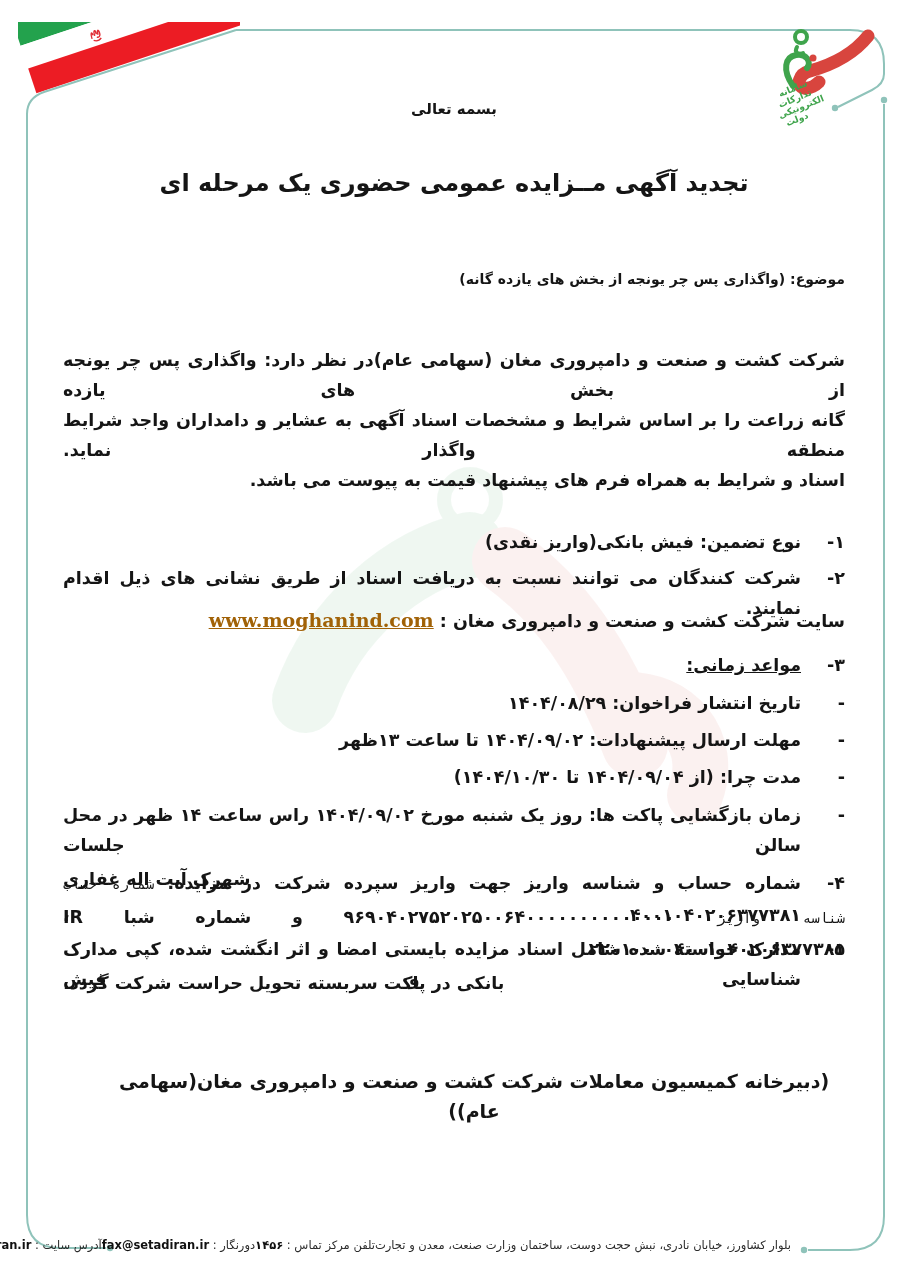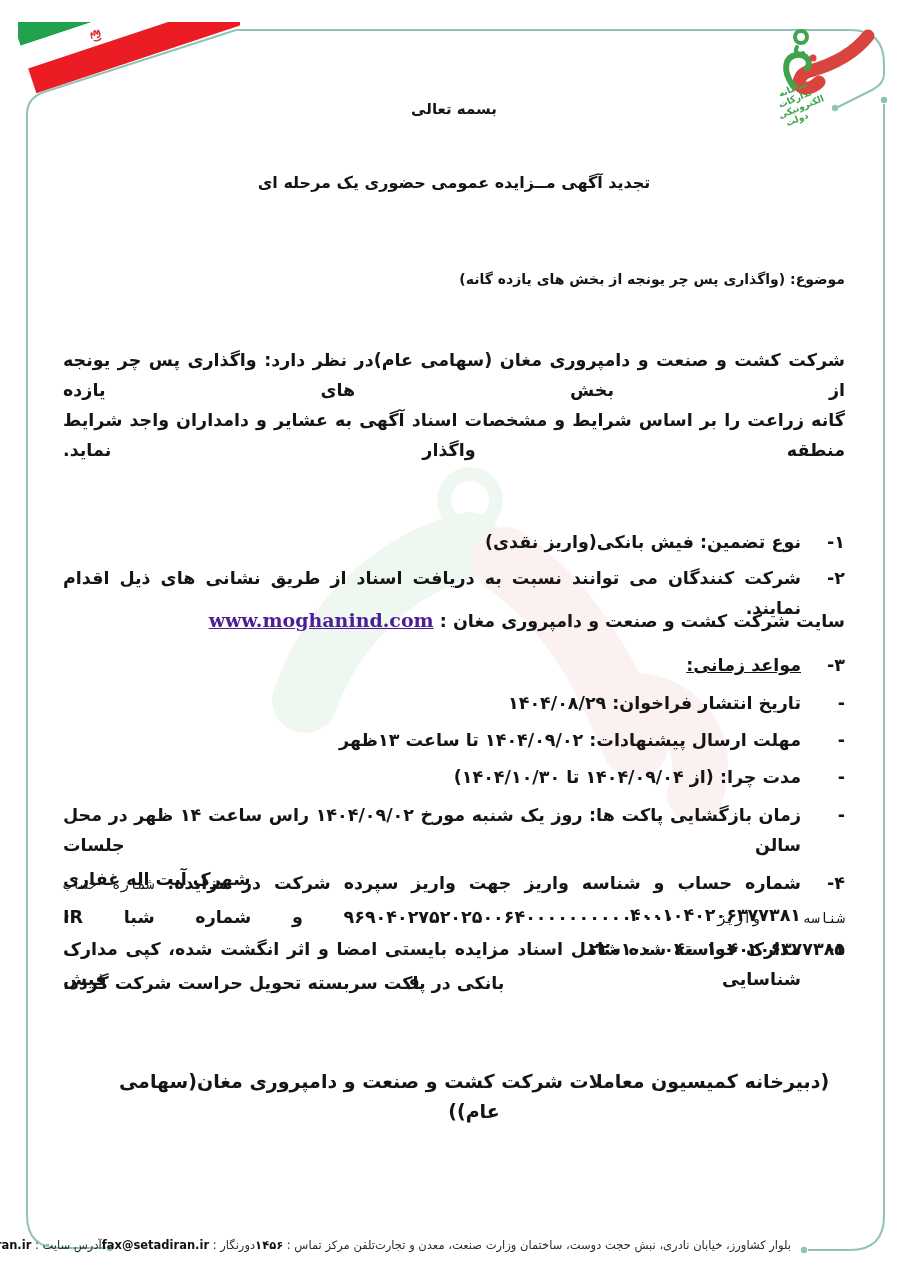--- a/index.html
+++ b/index.html
@@ -11,30 +11,30 @@
   .frame{z-index:1;}
   .content{position:absolute;inset:0;z-index:2;}
   .ln{
     position:absolute;left:63px;right:68px;direction:rtl;
     font-size:17.5px;font-weight:bold;line-height:30px;text-align:right;
     white-space:normal;
   }
   .center{text-align:center;}
   .leftal{text-align:left;}
   .bis{font-size:15px;}
-  .title{font-size:16px;line-height:34px;}
+  .title{font-size:24px;line-height:34px;}
   .subject{font-size:14px;}
   .just{text-align:justify;text-align-last:justify;}
   .item{display:flex;}
   .mk{flex:0 0 30px;text-align:right;margin-left:14px;white-space:nowrap;}
   .tx{display:block;flex:1;}
   .tx.jst{text-align:justify;text-align-last:justify;}
   .u{text-decoration:underline;margin-left:6px;}
   .small{font-size:14px;font-weight:normal;font-family:Liberation Mono, monospace;}
-  a.doclink{color:#4c1d95;font-weight:bold;text-decoration:underline;font-family:"DejaVu Serif",serif;font-size:19px;}
+  a.doclink{color:#a16207;font-weight:bold;text-decoration:underline;font-family:"DejaVu Serif",serif;font-size:19px;}
   .sig{font-size:19px;margin-left:40px;}
   .letterfooter{
     position:absolute;left:116px;right:122px;top:1238px;z-index:2;
     display:flex;direction:rtl;justify-content:space-between;align-items:baseline;
     font-size:11.5px;color:#2b2b2b;font-weight:normal;white-space:nowrap;
   }
   .letterfooter .b{font-weight:bold;color:#111;}
   .lfseg{direction:rtl;}
 </style>
 </head>
@@ -99,20 +99,21 @@
 
     <div class="ln center bis" style="top:94px">بسمه تعالی</div>
 
     <div class="ln center title" style="top:166px">تجدید  آگهی مــزایده عمومی حضوری یک مرحله ای</div>
 
     <div class="ln subject" style="top:264px">موضوع: (واگذاری پس چر یونجه از بخش های یازده گانه)</div>
 
     <div class="ln just" style="top:345px">شرکت کشت و صنعت و دامپروری مغان (سهامی عام)در نظر دارد: واگذاری  پس چر یونجه از بخش های یازده</div>
     <div class="ln just" style="top:405px">گانه زراعت را بر اساس شرایط و مشخصات اسناد آگهی به عشایر و دامداران واجد شرایط منطقه واگذار نماید.</div>
 
+    <div class="ln" style="top:465px">اسناد و شرایط به همراه فرم های پیشنهاد قیمت به پیوست می باشد.</div>
 
     <div class="ln item" style="top:527px">
       <span class="mk">۱-</span>
       <span class="tx">نوع تضمین: فیش بانکی(واریز نقدی)</span>
     </div>
 
     <div class="ln item" style="top:563px">
       <span class="mk">۲-</span>
       <span class="tx jst">شرکت کنندگان می توانند نسبت به دریافت اسناد از طریق نشانی های ذیل اقدام نمایند.</span>
     </div>

